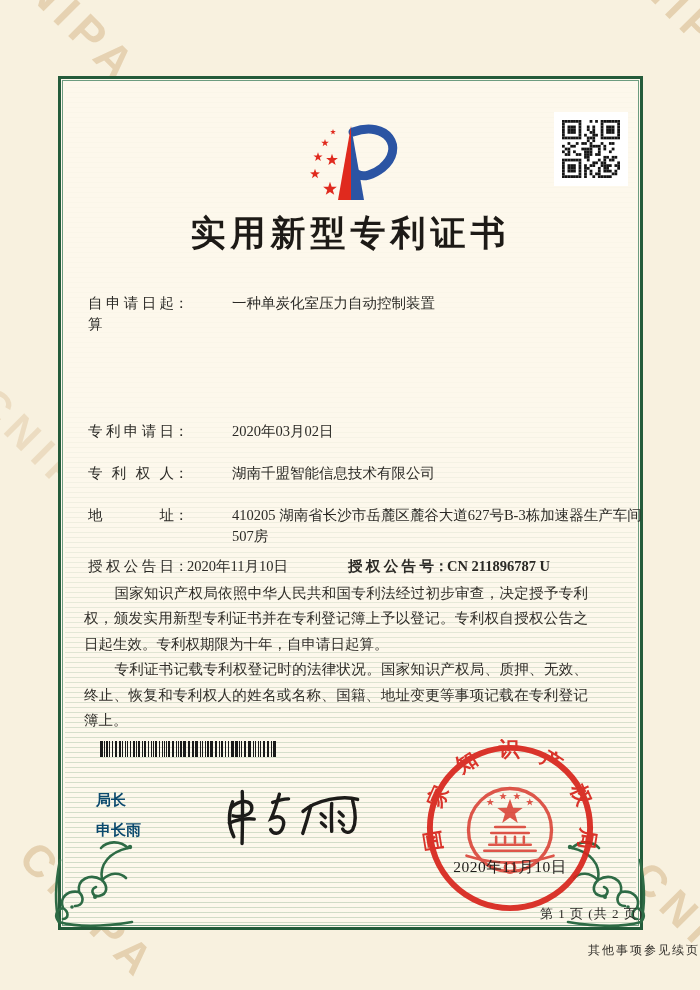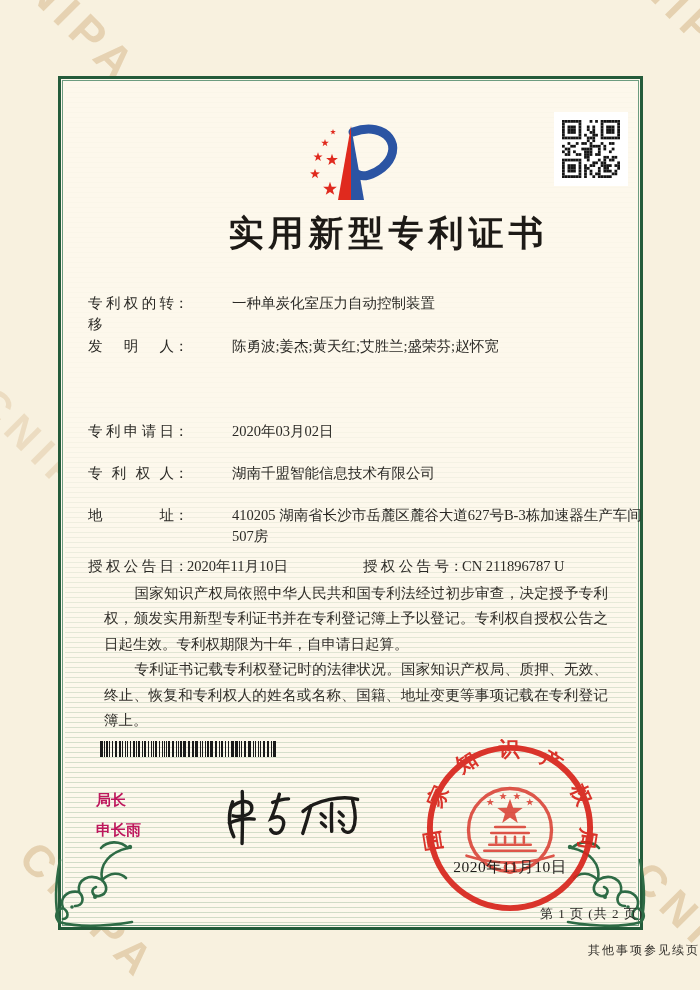--- a/index.html
+++ b/index.html
@@ -15,38 +15,38 @@
          border:3px solid #245b3a;background:#fdf8ec;}
   .frame::before{content:"";position:absolute;inset:1px;border:1px solid #6d9c80;pointer-events:none;}
   .lines{position:absolute;inset:4px;pointer-events:none;
          background:repeating-linear-gradient(0deg,rgba(105,150,110,.35) 0 1px,rgba(255,255,255,0) 1px 5px);
          -webkit-mask-image:linear-gradient(to bottom,rgba(0,0,0,.06) 0 38%,rgba(0,0,0,.35) 58%,rgba(0,0,0,.75) 78%,rgba(0,0,0,.85) 100%);
          mask-image:linear-gradient(to bottom,rgba(0,0,0,.06) 0 38%,rgba(0,0,0,.35) 58%,rgba(0,0,0,.75) 78%,rgba(0,0,0,.85) 100%);}
   .corner{position:absolute;width:92px;height:92px;pointer-events:none;}
 
   .certno{position:absolute;left:92px;top:120px;font-size:14.5px;letter-spacing:1.5px;}
   .title{position:absolute;left:58px;top:210px;width:585px;text-align:center;
-         font-size:35px;font-weight:bold;letter-spacing:5px;color:#1d1a16;padding-left:38px;}
+         font-size:35px;font-weight:bold;letter-spacing:5px;color:#1d1a16;}
 
   .logo{position:absolute;left:292px;top:102px;}
   .qrbox{position:absolute;left:554px;top:112px;width:74px;height:74px;background:#fff;
          display:flex;align-items:center;justify-content:center;}
 
   .frow{position:absolute;left:88px;font-size:14.5px;line-height:21px;}
   .flabel{display:inline-block;width:86px;text-align:justify;text-align-last:justify;vertical-align:top;}
   .fcolon{display:inline-block;width:13px;vertical-align:top;}
   .fvalue{display:inline-block;max-width:418px;vertical-align:top;margin-left:45px;}
-  .pair2{margin-left:75px;}
-
-  .paras{position:absolute;left:104px;top:581px;width:504px;}
+  .pair2{margin-left:60px;font-weight:bold;}
+
+  .paras{position:absolute;left:84px;top:581px;width:504px;}
   .paras p{margin:0;font-size:14.5px;line-height:25.4px;text-align:justify;text-indent:2.1em;color:#2f2d28;}
 
   .barcode{position:absolute;left:100px;top:741px;}
 
-  .signer{position:absolute;font-family:"Liberation Sans","DejaVu Sans",sans-serif;font-weight:600;font-size:15px;color:#be185d;}
+  .signer{position:absolute;font-family:"Liberation Sans","DejaVu Sans",sans-serif;font-weight:600;font-size:15px;color:#0c4a6e;}
   .sig{position:absolute;left:185px;top:762px;}
 
   .seal{position:absolute;left:421px;top:739px;}
   .sealdate{position:absolute;left:414px;top:857px;width:192px;text-align:center;
             font-size:15.5px;letter-spacing:.5px;color:#1f1d1a;}
 
   .pageinfo{position:absolute;left:58px;top:905px;width:585px;text-align:right;font-size:13px;letter-spacing:1px;}
   .note{position:absolute;left:0;top:942px;width:700px;text-align:right;font-size:12px;letter-spacing:2px;color:#33312c;}
 </style>
 </head>
@@ -329,24 +329,21 @@
         <rect x="14" y="20" width="1" height="1" fill="#141414"></rect>
         <rect x="15" y="20" width="1" height="1" fill="#141414"></rect>
         <rect x="16" y="20" width="1" height="1" fill="#141414"></rect>
         <rect x="17" y="20" width="1" height="1" fill="#141414"></rect>
       </svg>
   </div>
 
   <div class="title">实用新型专利证书</div>
 
   <div class="frow" style="top:293px;">
-    <span class="flabel">专利权的转移</span><span class="fcolon">：</span><span class="fvalue">一种单炭化室压力自动控制装置</span>
-  </div>
-  <div class="frow" style="top:336px;">
-    <span class="flabel">发明人</span><span class="fcolon">：</span><span class="fvalue">陈勇波;姜杰;黄天红;艾胜兰;盛荣芬;赵怀宽</span>
+    <span class="flabel">自申请日起算</span><span class="fcolon">：</span><span class="fvalue">一种单炭化室压力自动控制装置</span>
   </div>
   <div class="frow" style="top:421px;">
     <span class="flabel">专利申请日</span><span class="fcolon">：</span><span class="fvalue">2020年03月02日</span>
   </div>
   <div class="frow" style="top:463px;">
     <span class="flabel">专利权人</span><span class="fcolon">：</span><span class="fvalue">湖南千盟智能信息技术有限公司</span>
   </div>
   <div class="frow" style="top:505px;">
     <span class="flabel">地址</span><span class="fcolon">：</span><span class="fvalue">410205 湖南省长沙市岳麓区麓谷大道627号B-3栋加速器生产车间507房</span>
   </div>

